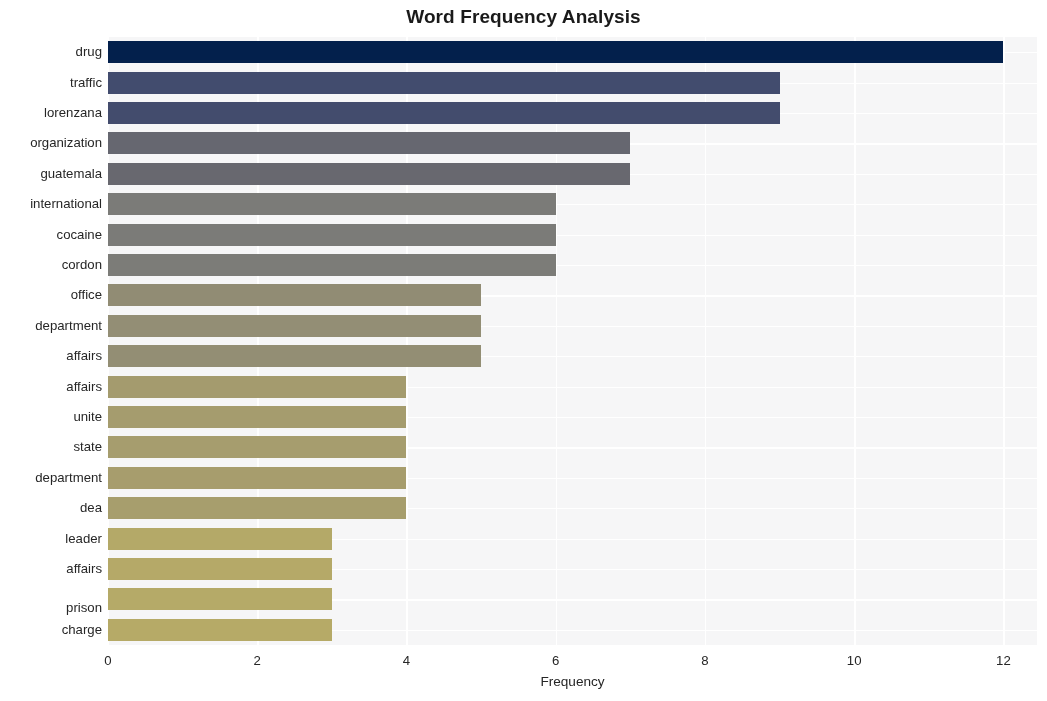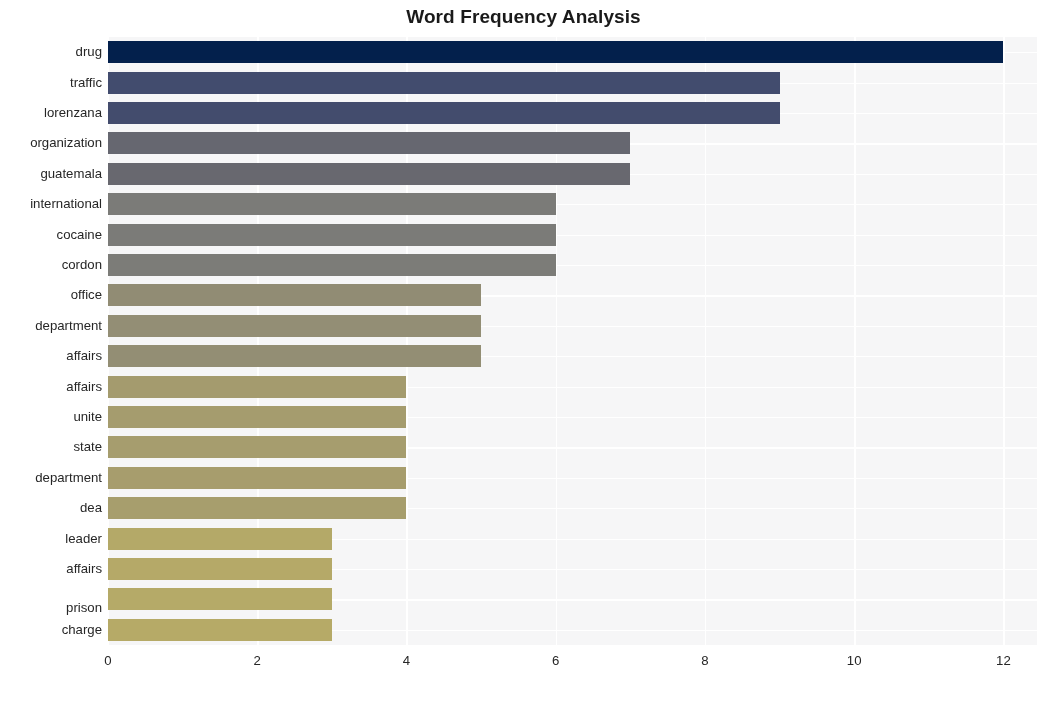--- a/index.html
+++ b/index.html
@@ -196,14 +196,15 @@
   <div id="x-axis">
       <div class="xtick" style="left: 0px;">0</div>
       <div class="xtick" style="left: 149.237px;">2</div>
       <div class="xtick" style="left: 298.474px;">4</div>
       <div class="xtick" style="left: 447.711px;">6</div>
       <div class="xtick" style="left: 596.948px;">8</div>
       <div class="xtick" style="left: 746.185px;">10</div>
       <div class="xtick" style="left: 895.422px;">12</div>
     </div>
 
+  <div id="x-axis-label">Frequency</div>
 
 </div>
 
 </body></html>

